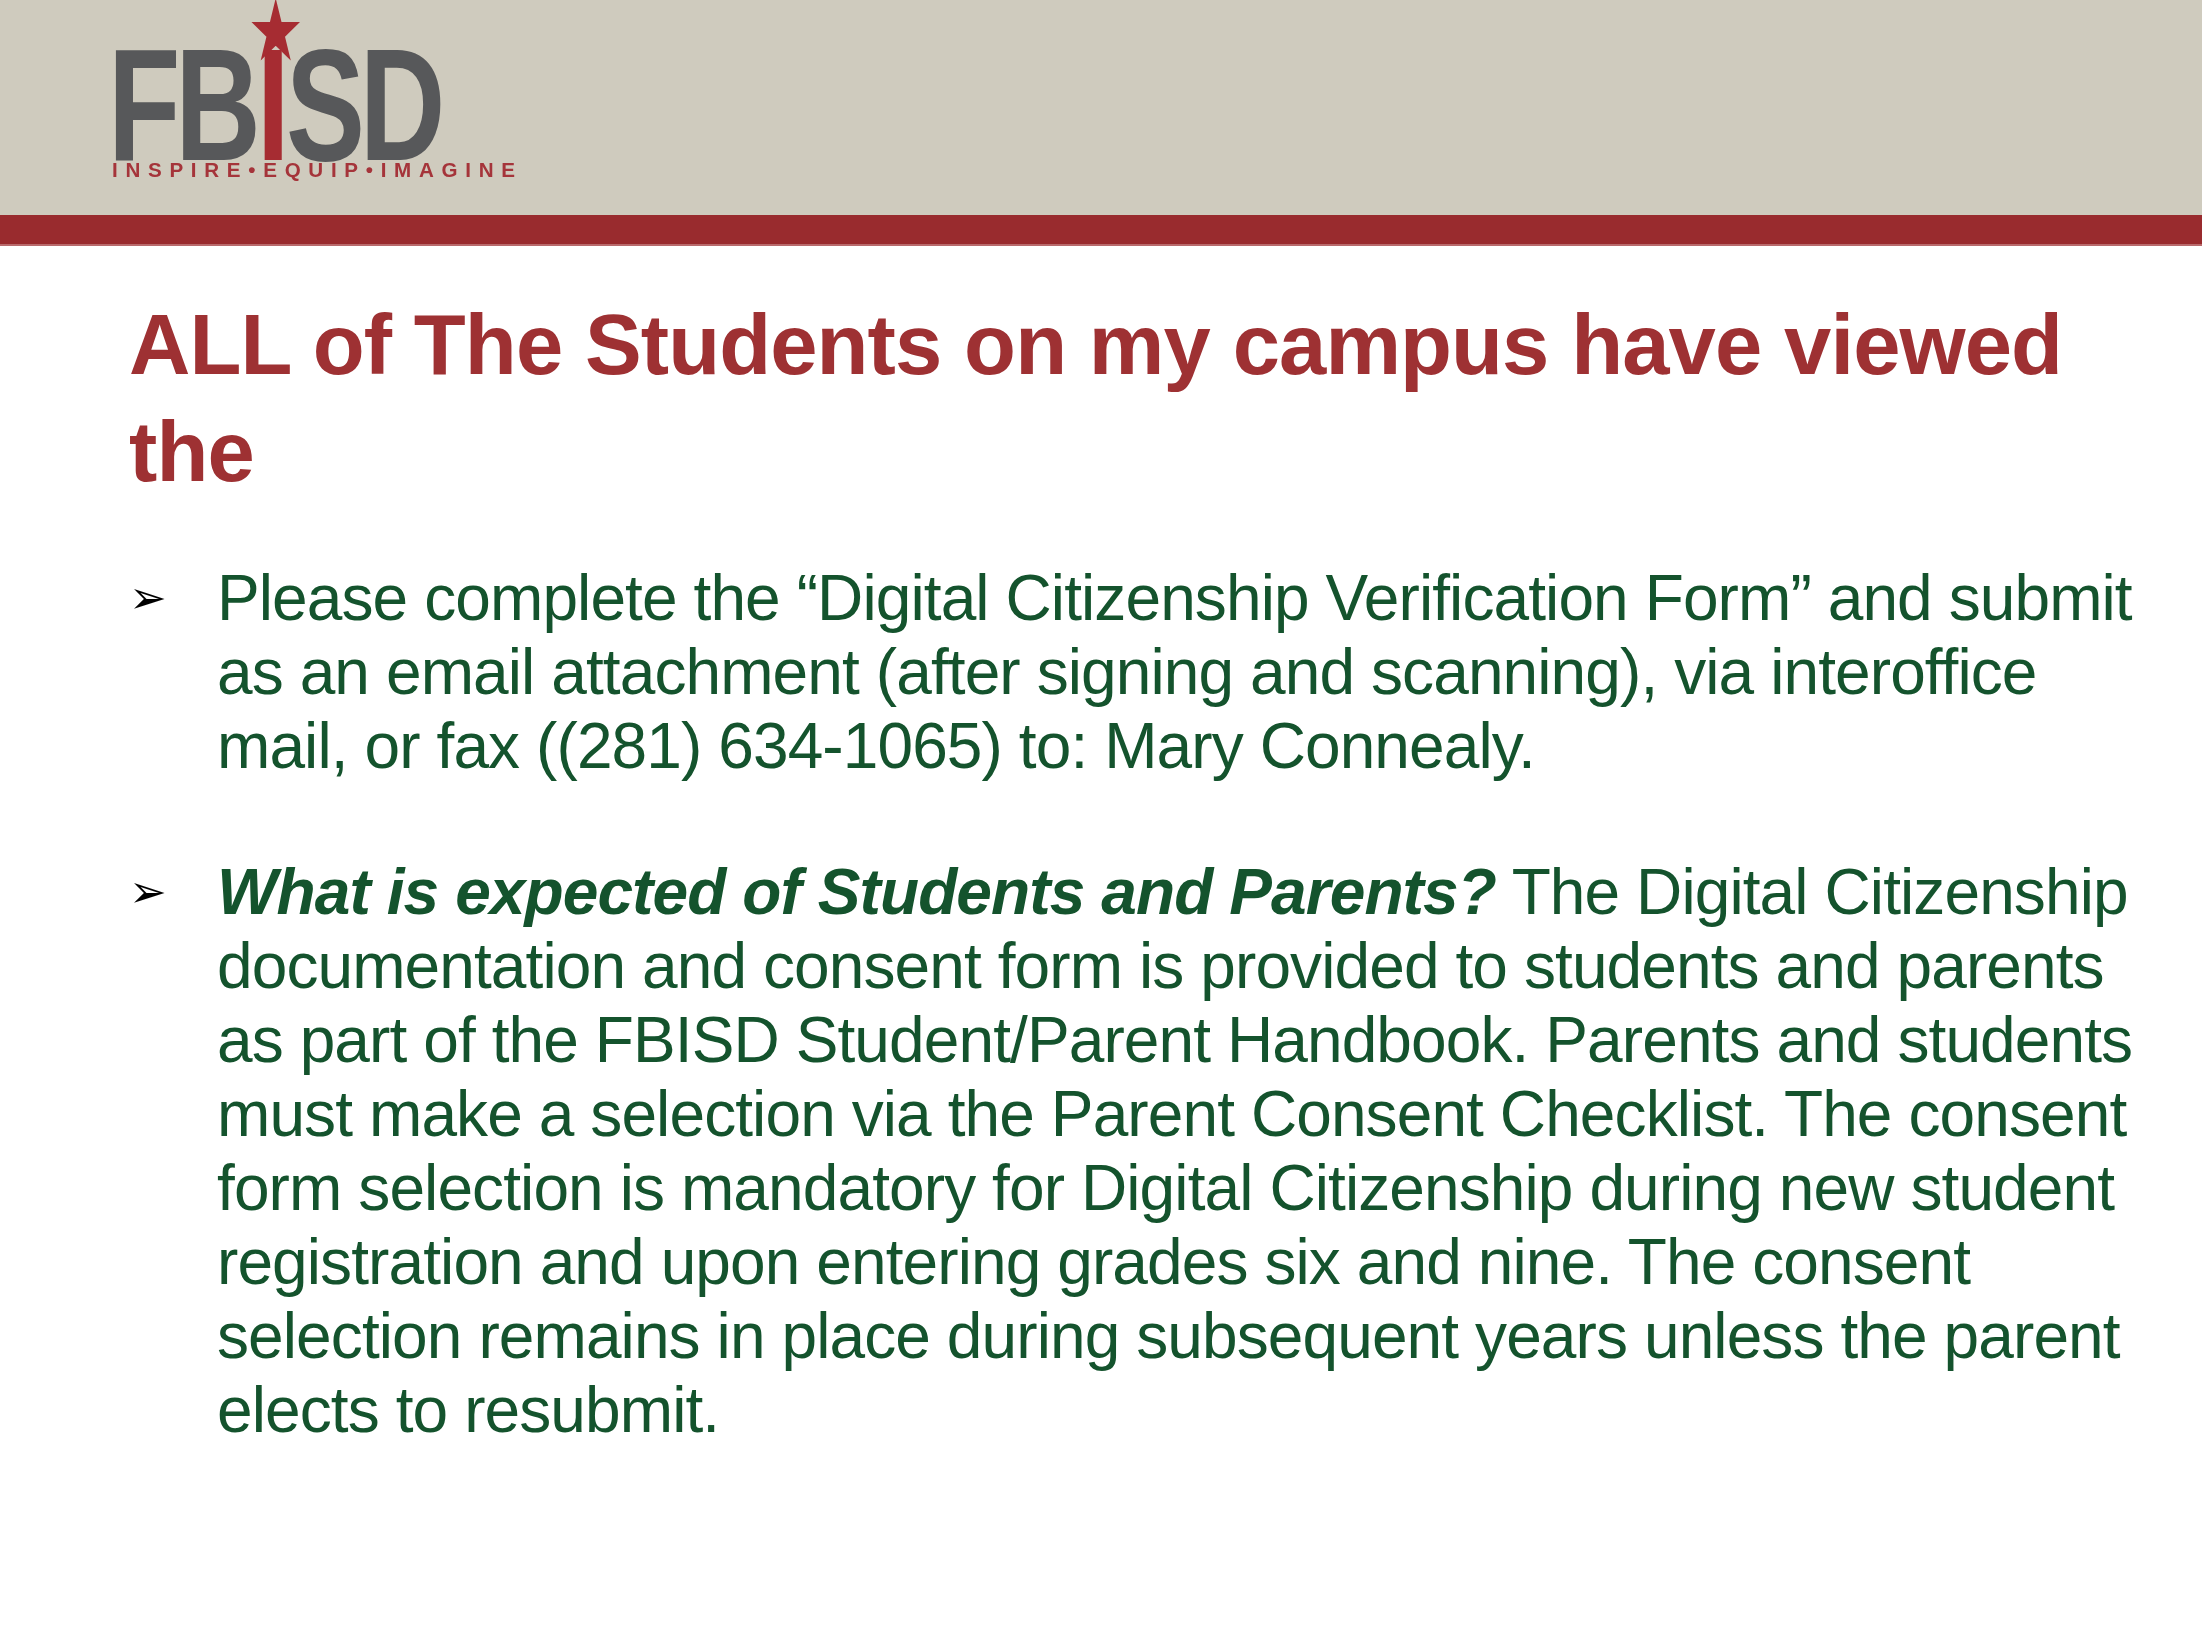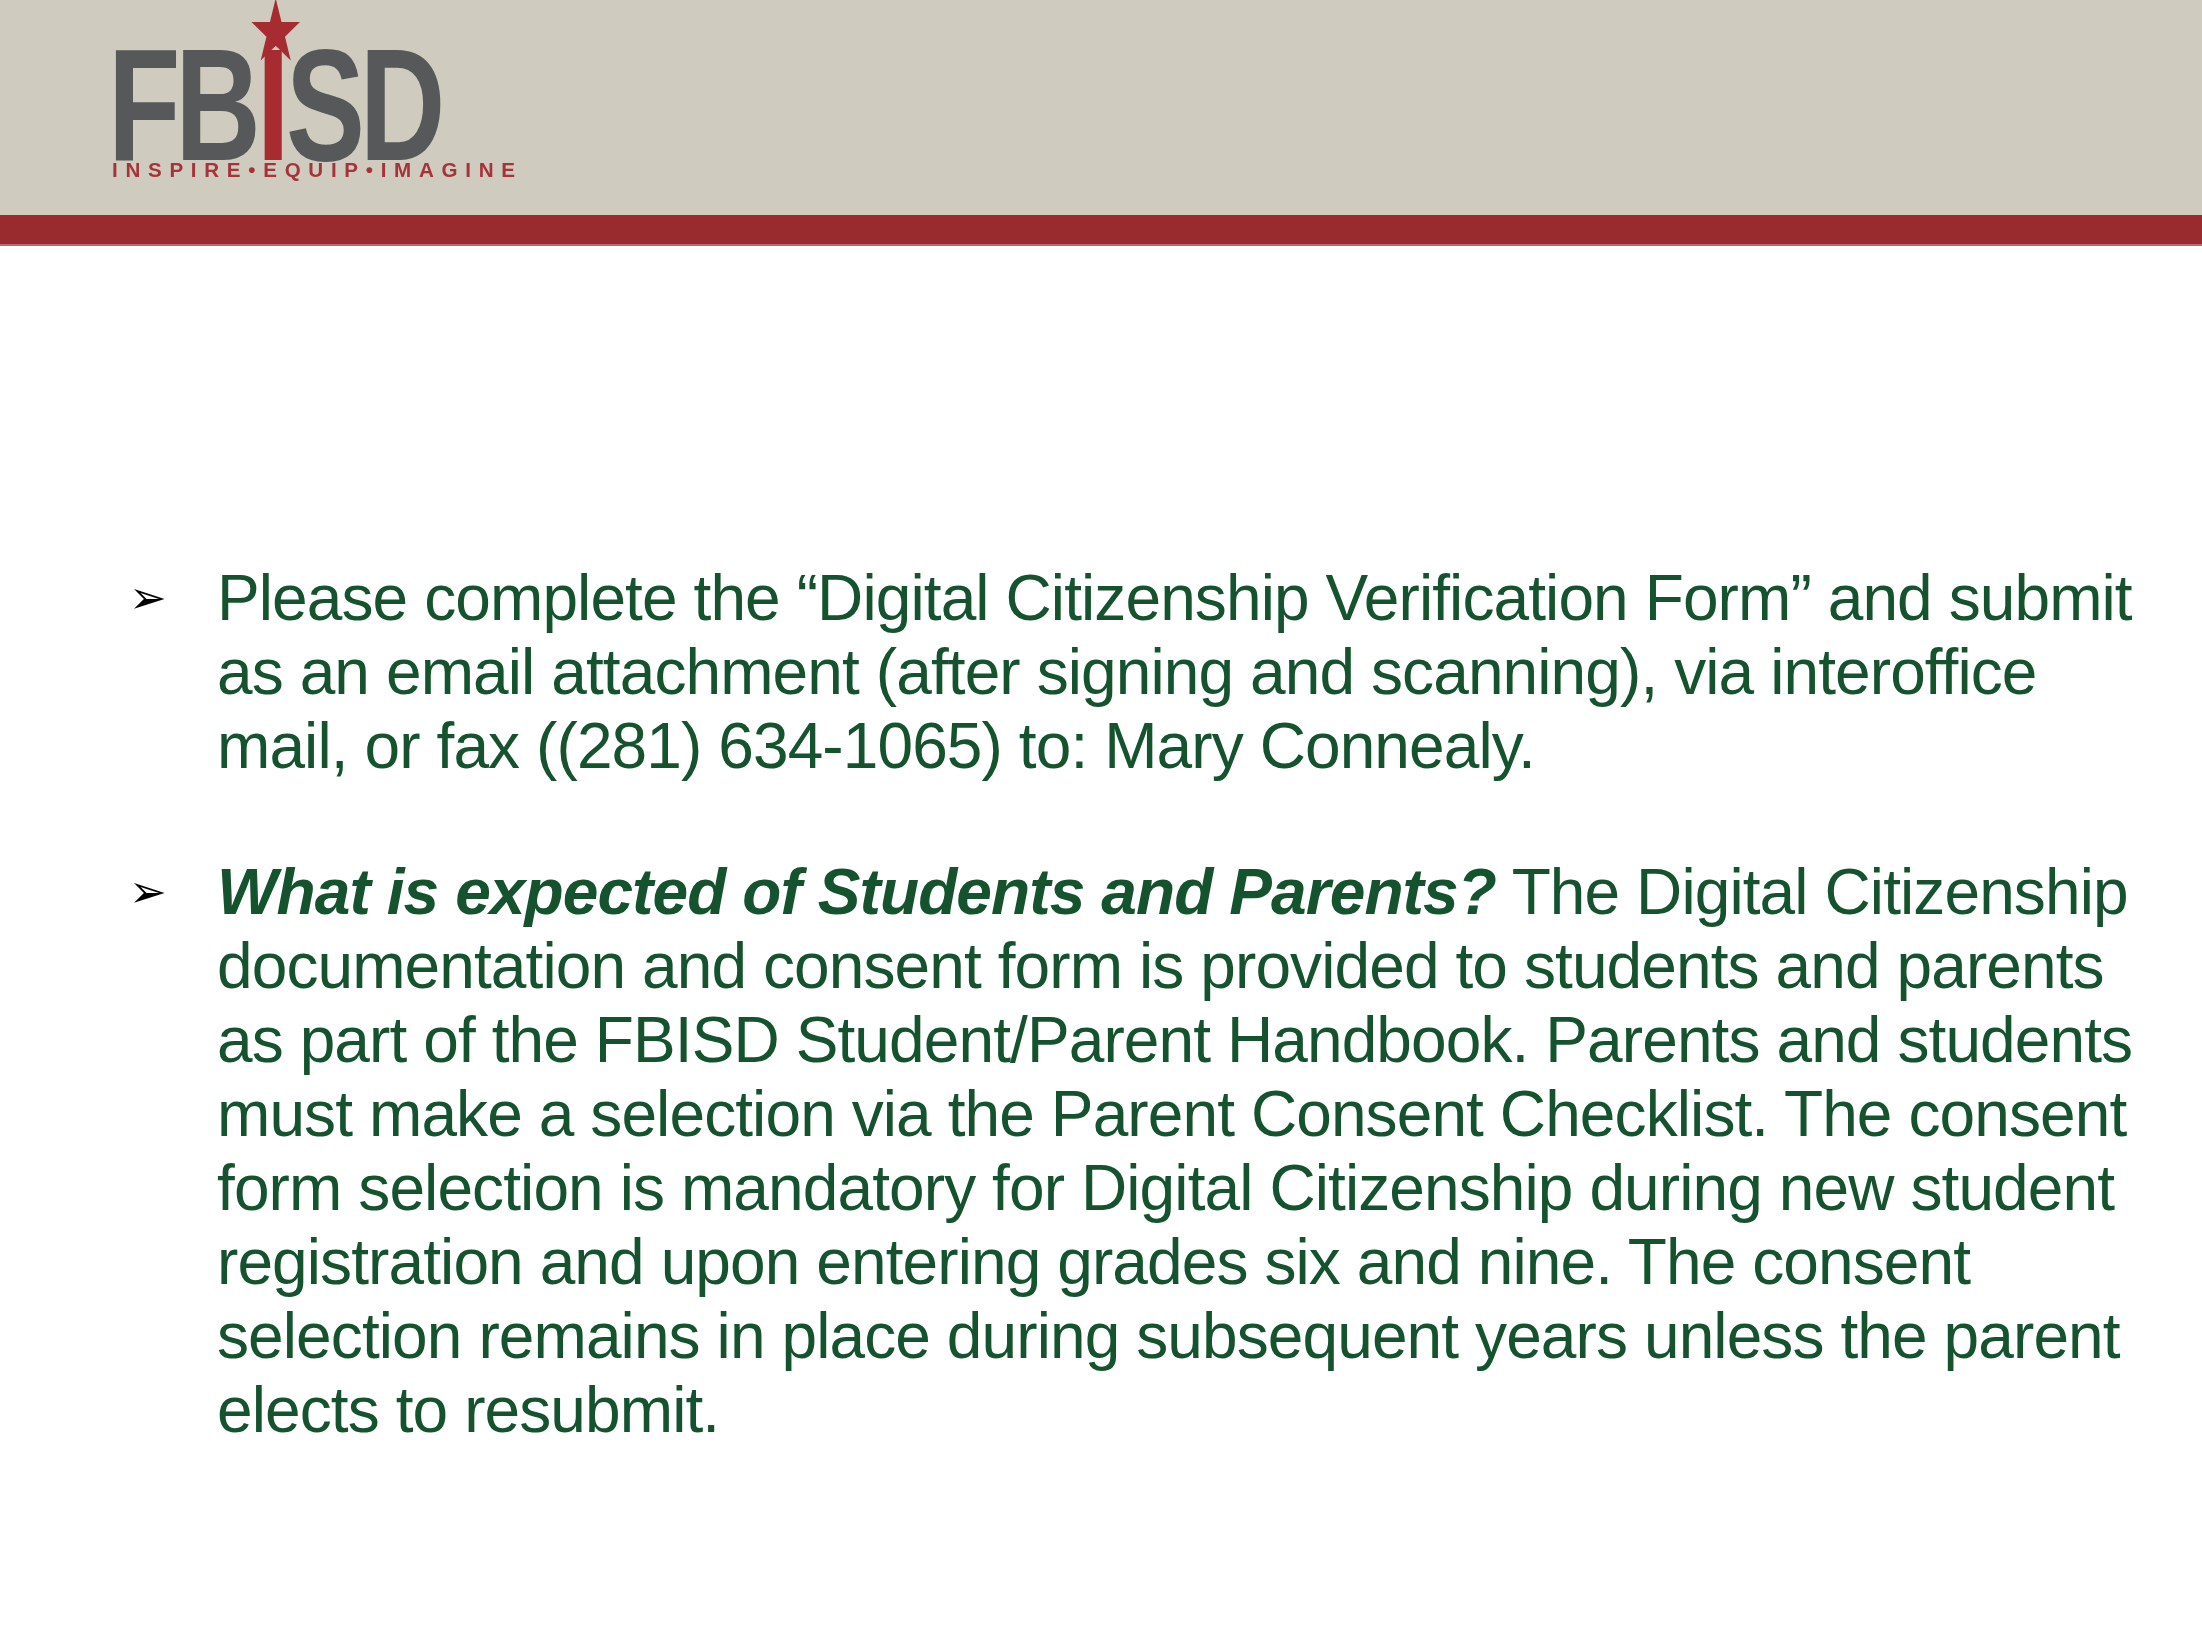--- a/index.html
+++ b/index.html
@@ -120,20 +120,21 @@
   <div class="header">
     <div class="logo">
       <span class="logo-letters"><span>FB</span><span class="logo-i"><span class="logo-star">★</span><span>I</span></span><span>SD</span></span>
     </div>
     <div class="tagline">INSPIRE•EQUIP•IMAGINE</div>
   </div>
 
   <div class="accent-bar"></div>
 
   <div class="title">
+    <div>ALL of The Students on my campus have viewed the</div>
   </div>
 
   <div class="bullets">
 
     <div class="bullet">
       <span class="bullet-marker">➢</span>
       <div class="bullet-text">
         <span>Please complete the “Digital Citizenship Verification Form” and submit as an email attachment (after signing and scanning), via interoffice mail, or fax ((281) 634-1065) to: Mary Connealy.</span>
       </div>
     </div>

